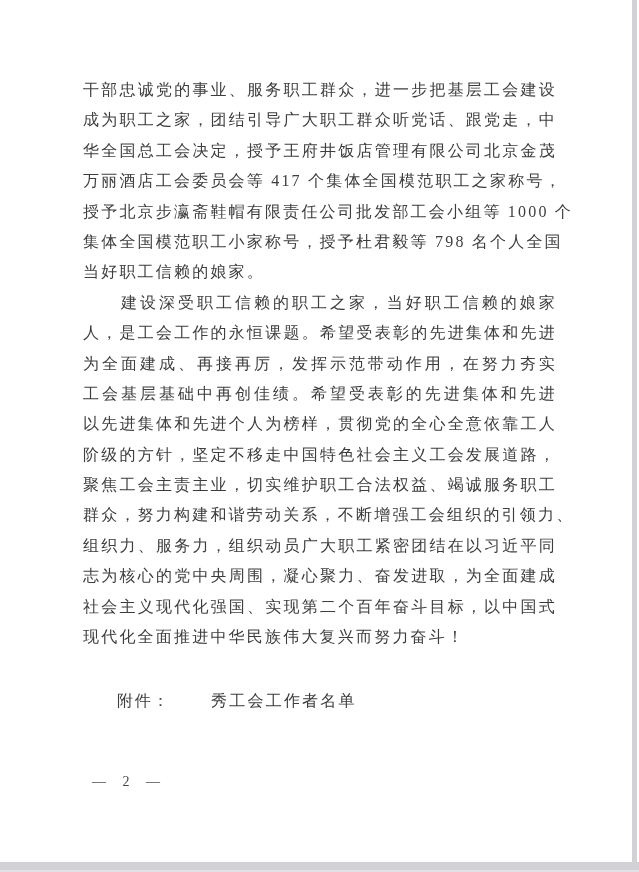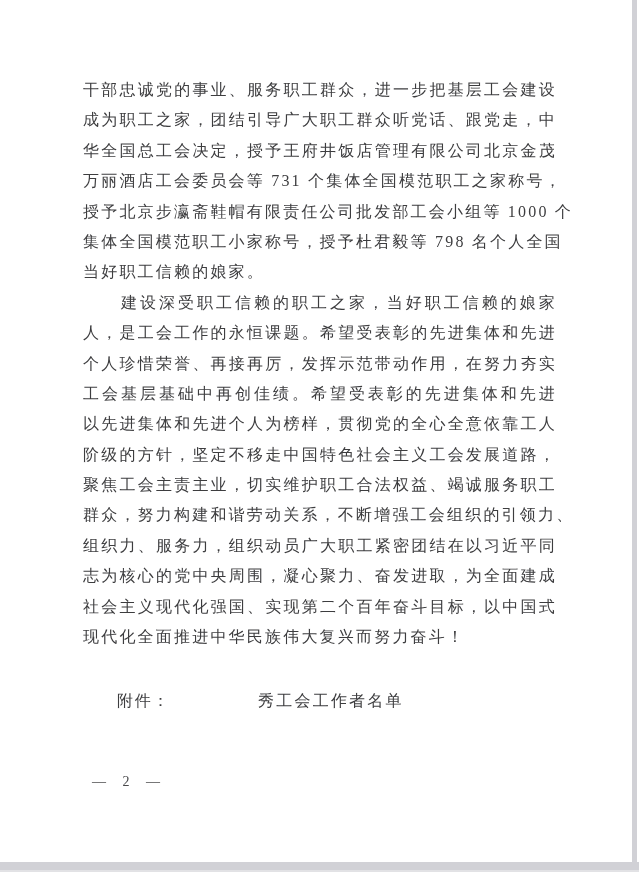--- a/index.html
+++ b/index.html
@@ -64,21 +64,20 @@
   
   .attachment {
     position: absolute;
     left: 117px;
     top: 686px;
     width: 440px;
     font-size: 16px;
     line-height: 30.4px;
     display: flex;
     align-items: flex-start;
-    gap: 47px;
   }
   .att-label {
     flex: 0 0 53px;
     letter-spacing: 1.7px;
     white-space: nowrap;
   }
   .att-content {
     flex: 1 1 auto;
   }
   .att-line-1 {
@@ -105,27 +104,27 @@
 </style>
 </head>
 <body>
 
 <div class="page">
 
   <div class="body-text">
       <div class="line">干部忠诚党的事业、服务职工群众，进一步把基层工会建设</div>
       <div class="line">成为职工之家，团结引导广大职工群众听党话、跟党走，中</div>
       <div class="line">华全国总工会决定，授予王府井饭店管理有限公司北京金茂</div>
-      <div class="line">万丽酒店工会委员会等 731 个集体全国模范职工之家称号，</div>
+      <div class="line">万丽酒店工会委员会等 417 个集体全国模范职工之家称号，</div>
       <div class="line">授予北京步瀛斋鞋帽有限责任公司批发部工会小组等 1000 个</div>
       <div class="line">集体全国模范职工小家称号，授予杜君毅等 798 名个人全国</div>
       <div class="line flush">当好职工信赖的娘家。</div>
       <div class="line">　　建设深受职工信赖的职工之家，当好职工信赖的娘家</div>
       <div class="line">人，是工会工作的永恒课题。希望受表彰的先进集体和先进</div>
-      <div class="line">个人珍惜荣誉、再接再厉，发挥示范带动作用，在努力夯实</div>
+      <div class="line">为全面建成、再接再厉，发挥示范带动作用，在努力夯实</div>
       <div class="line">工会基层基础中再创佳绩。希望受表彰的先进集体和先进</div>
       <div class="line">以先进集体和先进个人为榜样，贯彻党的全心全意依靠工人</div>
       <div class="line">阶级的方针，坚定不移走中国特色社会主义工会发展道路，</div>
       <div class="line">聚焦工会主责主业，切实维护职工合法权益、竭诚服务职工</div>
       <div class="line">群众，努力构建和谐劳动关系，不断增强工会组织的引领力、</div>
       <div class="line">组织力、服务力，组织动员广大职工紧密团结在以习近平同</div>
       <div class="line">志为核心的党中央周围，凝心聚力、奋发进取，为全面建成</div>
       <div class="line">社会主义现代化强国、实现第二个百年奋斗目标，以中国式</div>
       <div class="line flush">现代化全面推进中华民族伟大复兴而努力奋斗！</div>
     </div>

